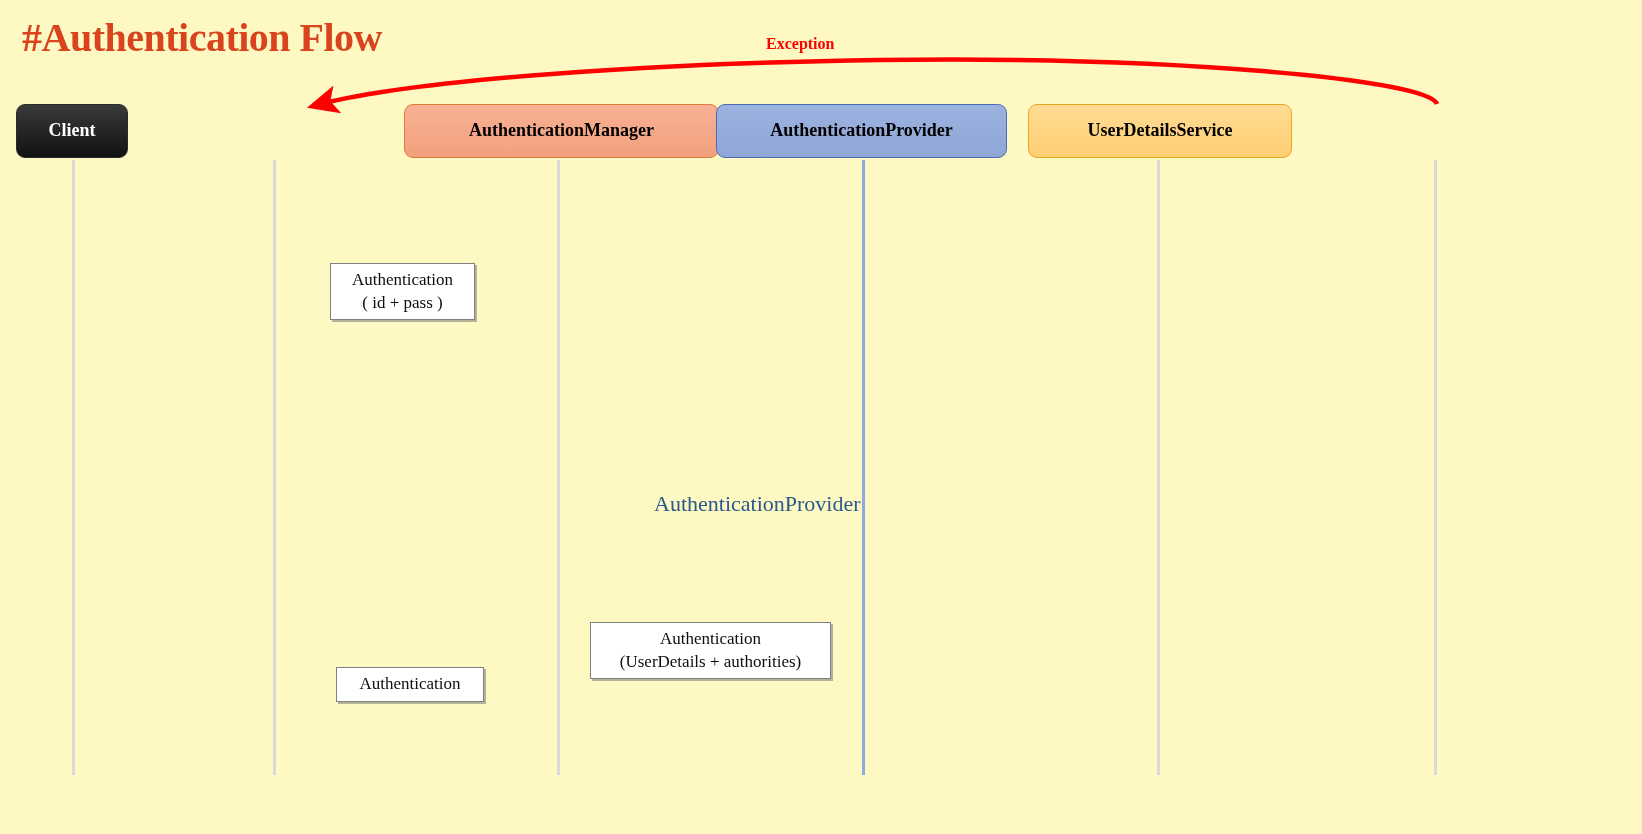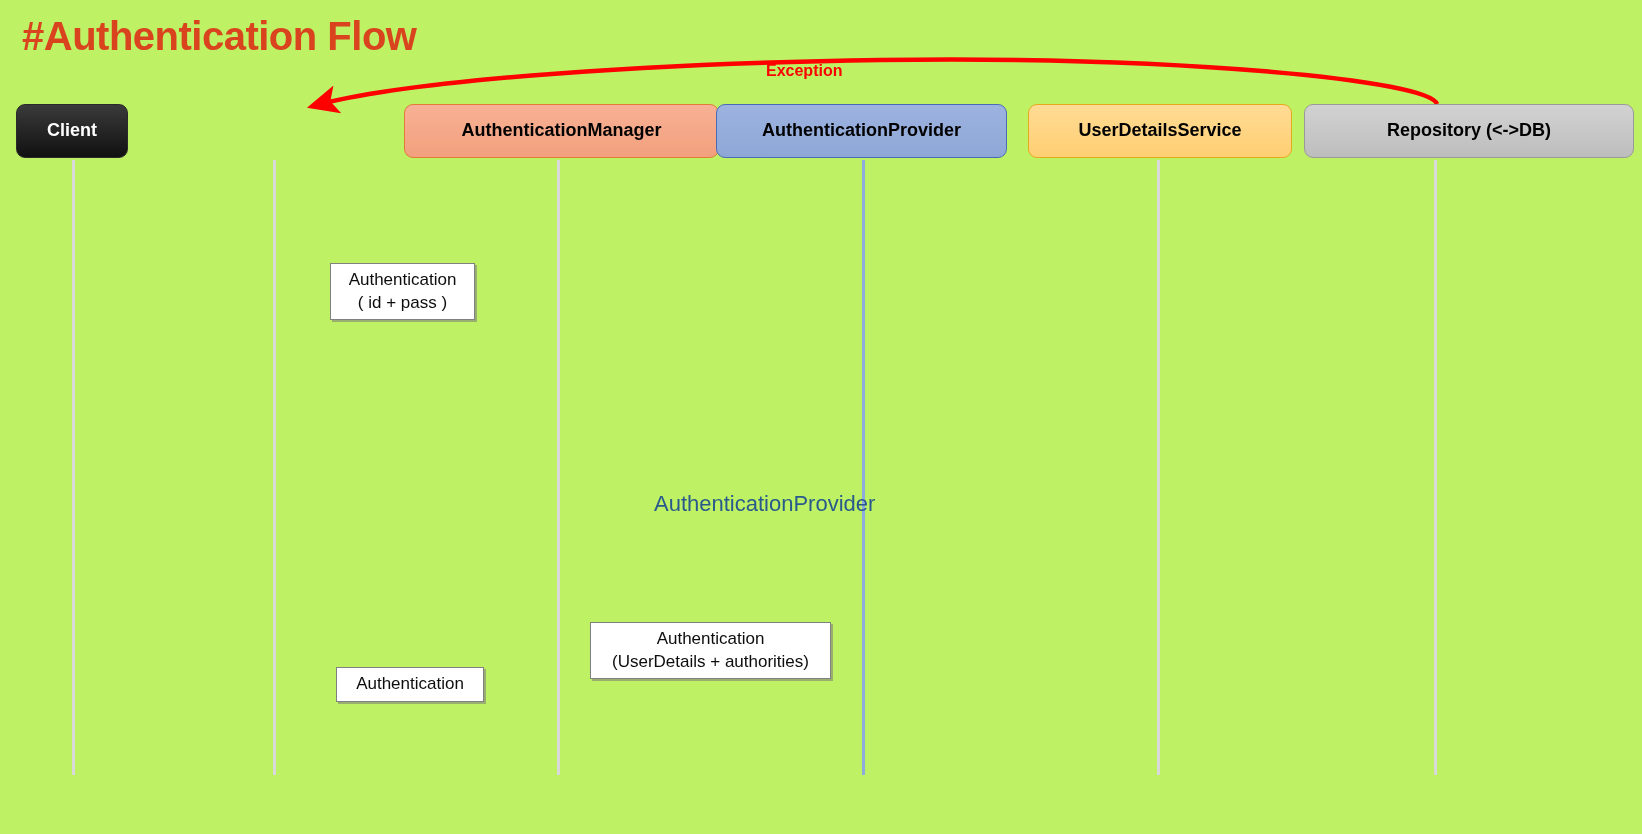--- a/index.html
+++ b/index.html
@@ -7,22 +7,23 @@
     padding: 0;
     background: #000000;
   }
   body {
     font-family: "Liberation Sans", sans-serif;
   }
   #canvas {
     position: relative;
     width: 1642px;
     height: 834px;
-    background: #bef264;
+    background: #fef9c3;
     overflow: hidden;
+    font-family: Liberation Serif, serif;
   }
 
   
   #title {
     position: absolute;
     left: 22px;
     top: 14px;
     font-size: 40px;
     font-weight: bold;
     color: #d9441f;
@@ -32,21 +33,20 @@
 
   
   #exception-label {
     position: absolute;
     left: 766px;
     top: 35px;
     font-size: 16px;
     font-weight: bold;
     color: #ff0000;
     white-space: nowrap;
-    margin-top: 27px;
   }
 
   
   .lifeline {
     position: absolute;
     top: 160px;
     width: 3px;
     height: 615px;
     background: #d9d9d9;
   }
@@ -173,23 +173,20 @@
   </div>
 
   <div class="participant p-provider" style="left:716px; width:291px;">
     <span>AuthenticationProvider</span>
   </div>
 
   <div class="participant p-uds" style="left:1028px; width:264px;">
     <span>UserDetailsService</span>
   </div>
 
-  <div class="participant p-repo" style="left:1304px; width:330px;">
-    <span>Repository (&lt;-&gt;DB)</span>
-  </div>
 
   <div class="note" style="left:330px; top:263px; width:145px; height:57px;">
     <div>Authentication</div>
     <div>( id + pass )</div>
   </div>
 
   <div class="note" style="left:590px; top:622px; width:241px; height:57px;">
     <div>Authentication</div>
     <div>(UserDetails +  authorities)</div>
   </div>

